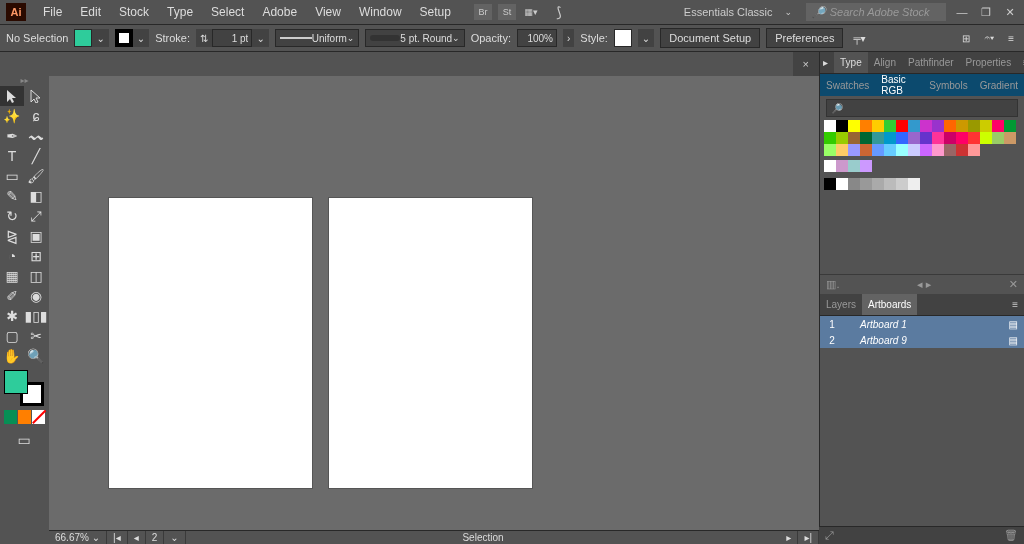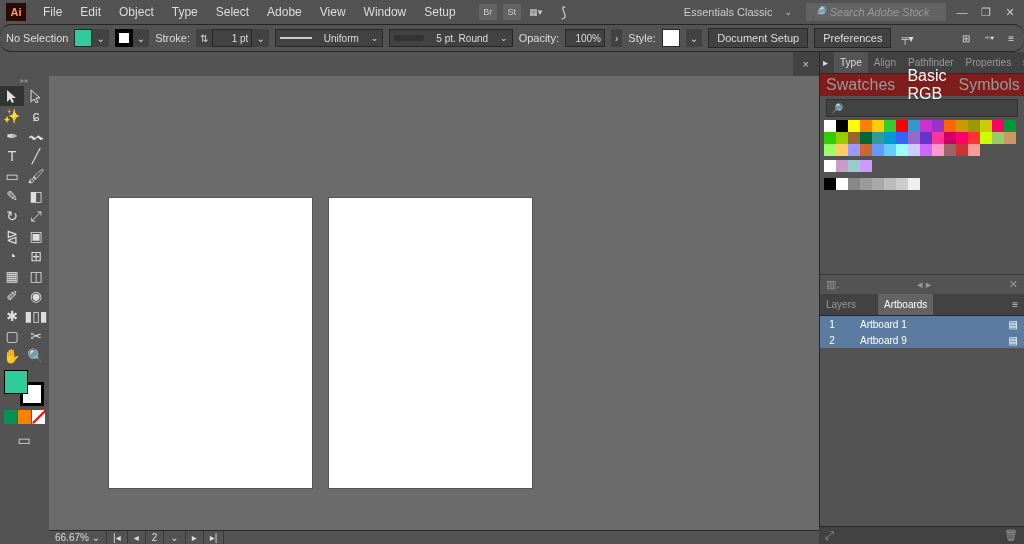--- a/index.html
+++ b/index.html
@@ -6,26 +6,26 @@
 body { width: 1024px; height: 544px; background: #535353; color: #ccc; font-size: 11px; overflow: hidden; position: relative; }
 .menubar { height: 24px; background: #535353; display: flex; align-items: center; padding: 0 6px; }
 .ai-logo { width: 20px; height: 18px; background: #2a0a00; color: #f96; display: flex; align-items: center; justify-content: center; font-weight: bold; font-size: 11px; margin-right: 8px; }
 .menu-item { padding: 0 9px; cursor: pointer; color: #ddd; font-size: 12px; }
 .menu-spacer { flex: 1; }
 .menu-right { display: flex; align-items: center; gap: 8px; }
 .mini-box { width: 18px; height: 16px; background: #636363; display: flex; align-items: center; justify-content: center; font-size: 9px; }
 .workspace { padding: 0 6px; display: flex; align-items: center; gap: 12px; }
 .search-stock { display: flex; align-items: center; background: #636363; height: 18px; padding: 0 6px; gap: 4px; width: 140px; color: #999; font-style: italic; }
 .win-ctrl { width: 16px; height: 14px; display: flex; align-items: center; justify-content: center; color: #ccc; cursor: pointer; }
-.controlbar { height: 28px; background: #535353; border-top: 1px solid #282828; border-bottom: 1px solid #282828; display: flex; align-items: center; padding: 0 6px; gap: 6px; border-radius: 11px; }
+.controlbar { height: 28px; background: #535353; border-top: 1px solid #282828; border-bottom: 1px solid #282828; display: flex; align-items: center; padding: 0 6px; gap: 6px; }
 .cb-txt { color: #ddd; font-size: 11px; }
 .cb-swatch { width: 18px; height: 18px; border: 1px solid #282828; }
 .cb-dd { background: #424242; color: #ddd; font-size: 10px; padding: 1px 4px; height: 18px; display: flex; align-items: center; }
 .cb-input { background: #424242; border: 1px solid #282828; width: 40px; color: #ddd; font-size: 10px; padding: 1px 3px; height: 18px; text-align: right; }
-.cb-select { background: #424242; border: 1px solid #282828; color: #ddd; font-size: 10px; height: 18px; padding: 0 4px; display: flex; align-items: center; gap: 12px; }
+.cb-select { background: #424242; border: 1px solid #282828; color: #ddd; font-size: 10px; height: 18px; padding: 0 4px; display: flex; align-items: center; gap: 0; }
 .cb-btn { background: #424242; border: 1px solid #282828; color: #ddd; font-size: 11px; padding: 2px 8px; height: 20px; cursor: pointer; }
 .line-sample { width: 32px; height: 2px; background: #ccc; }
 .round-sample { width: 30px; height: 6px; background: #333; border-radius: 3px; display: inline-block; }
 .tabbar { margin-left: 49px; right: 205px; height: 24px; position: absolute; top: 52px; display: flex; }
 .doc-tab { background: #434343; height: 24px; display: flex; align-items: center; padding: 0 10px; gap: 10px; }
 .doc-close { cursor: pointer; }
 .main-area { position: absolute; top: 76px; left: 49px; right: 205px; bottom: 14px; background: #6b6b6b; }
 .artboard { position: absolute; background: #fff; box-shadow: 0 0 0 1px rgba(0,0,0,.2); }
 .toolbox { position: absolute; top: 76px; left: 0; width: 49px; background: #535353; }
 .tool-row { display: flex; }
@@ -37,47 +37,47 @@
 .fs-stroke { bottom: 0; right: 0; background: #fff; border: 3px solid #000; }
 .mini-row { display: flex; gap: 1px; padding: 0 4px; }
 .mini-sw { width: 14px; height: 14px; }
 .statusbar { position: absolute; bottom: 0; left: 49px; right: 205px; height: 14px; background: #535353; color: #ddd; font-size: 10px; display: flex; align-items: center; border-top: 1px solid #282828; }
 .sb-item { padding: 0 6px; border-right: 1px solid #3a3a3a; height: 100%; display: flex; align-items: center; }
 .sb-center { flex: 1; text-align: center; }
 .right-panels { position: absolute; top: 52px; right: 0; width: 205px; bottom: 0; background: #535353; border-left: 1px solid #282828; }
 .panel-tabs { height: 22px; background: #424242; display: flex; align-items: center; border-bottom: 1px solid #282828; font-size: 10px; }
 .ptab { padding: 0 6px; height: 100%; display: flex; align-items: center; cursor: pointer; color: #999; }
 .ptab.active { background: #535353; color: #ddd; }
-.ptab.active2 { background: #636363; color: #fff; margin-left: 16px; }
+.ptab.active2 { background: #636363; color: #fff; }
 .ptab-menu { margin-left: auto; padding: 0 6px; cursor: pointer; }
 .panel-body { background: #535353; }
-.sub-tabs { height: 22px; background: #7f1d1d; display: flex; align-items: center; font-size: 16px; }
+.sub-tabs { height: 22px; background: #0c4a6e; display: flex; align-items: center; font-size: 10px; }
 .stab { padding: 0 6px; color: #999; cursor: pointer; height: 100%; display: flex; align-items: center; }
 .stab.active { color: #fff; }
 .search-row { padding: 3px 6px; }
 .search-input { width: 100%; background: #424242; border: 1px solid #333; height: 18px; padding: 0 4px; color: #ccc; font-size: 10px; }
 .swatch-grid { display: flex; flex-wrap: wrap; padding: 0 4px 4px; }
 .sw { width: 12px; height: 12px; }
 .panel-foot { height: 20px; background: #535353; border-top: 1px solid #3a3a3a; display: flex; align-items: center; justify-content: space-between; padding: 0 6px; color: #999; font-size: 11px; }
 .ab-row { display: flex; align-items: center; height: 16px; padding: 0 6px; font-size: 10px; color: #ddd; gap: 10px; }
 .ab-row.sel { background: #5b7ba0; color: #fff; }
 .ab-num { width: 12px; text-align: center; }
-.ab-name { flex: 1; padding-left: 12px; }
+.ab-name { flex: 1; padding-left: 12px; font-style: italic; }
 .bottom-strip { position: absolute; bottom: 0; right: 0; width: 205px; height: 18px; background: #424242; border-top: 1px solid #282828; display: flex; align-items: center; justify-content: space-between; padding: 0 6px; color: #999; }
 svg { display: block; }
 .arrow { font-size: 9px; }
 </style>
 </head>
 <body>
 
 <div class="menubar">
   <div class="ai-logo">Ai</div>
   <div class="menu-item">File</div>
   <div class="menu-item">Edit</div>
-  <div class="menu-item">Object</div>
+  <div class="menu-item">Stock</div>
   <div class="menu-item">Type</div>
   <div class="menu-item">Select</div>
   <div class="menu-item">Adobe</div>
   <div class="menu-item">View</div>
   <div class="menu-item">Window</div>
   <div class="menu-item">Setup</div>
   <div style="width:14px"></div>
   <div class="mini-box">Br</div>
   <div style="width:6px"></div>
   <div class="mini-box">St</div>
@@ -235,20 +235,21 @@
       <div class="tool" style="width:48px">▭</div>
     </div>
 </div>
 
 <div class="statusbar">
   <div class="sb-item"><span>66.67%</span>&nbsp;⌄</div>
   <div class="sb-item">|◂</div>
   <div class="sb-item">◂</div>
   <div class="sb-item">2</div>
   <div class="sb-item">⌄</div>
+  <div class="sb-center">Selection</div>
   <div class="sb-item">▸</div>
   <div class="sb-item">▸|</div>
 </div>
 
 <div class="right-panels">
   <div class="panel-tabs">
     <div class="ptab" style="color:#ddd;padding-left:3px">▸</div>
     <div class="ptab active">Type</div>
     <div class="ptab">Align</div>
     <div class="ptab">Pathfinder</div>

